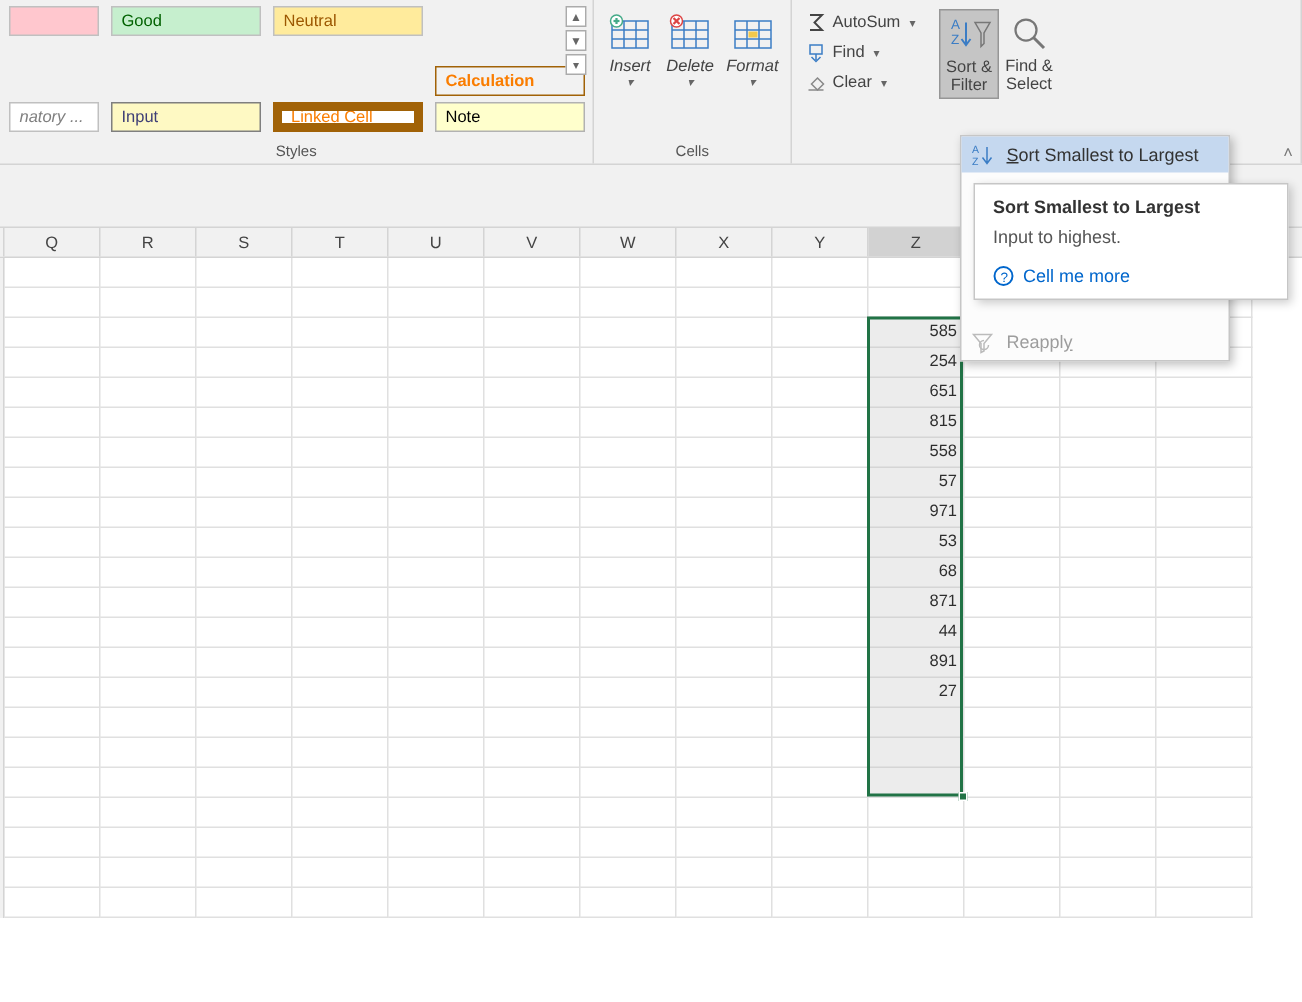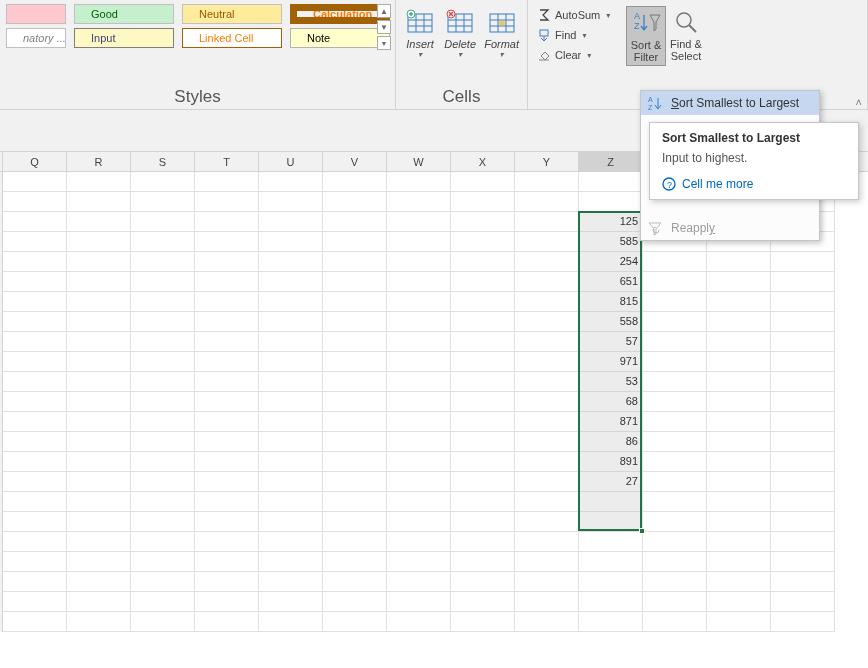--- a/index.html
+++ b/index.html
@@ -2,32 +2,32 @@
 <html><head>
 <meta charset="utf-8">
 <style>
 * { box-sizing: border-box; margin: 0; padding: 0; font-family: "Segoe UI", Tahoma, sans-serif; }
 body { background: #fff; width: 868px; height: 668px; overflow: hidden; position: relative; }
 
 .ribbon { height: 110px; background: #f1f1f1; border-bottom: 1px solid #d4d4d4; display: flex; position: relative; }
 
 .group { border-right: 1px solid #d4d4d4; padding: 2px 6px 0 6px; position: relative; height: 100%; display: flex; flex-direction: column; }
 .group-content { flex: 1; display: flex; align-items: flex-start; }
-.group-label { font-size: 17px; color: #555; text-align: center; padding-bottom: 2px; }
+.group-label { font-size: 10px; color: #555; text-align: center; padding-bottom: 2px; }
 
 .styles-group { width: 396px; }
 .styles-grid { display: grid; grid-template-columns: 60px 100px 100px 100px; gap: 4px 8px; padding-top: 2px; }
-.style-cell { height: 20px; border: 1px solid #c0c0c0; font-size: 11px; padding: 2px 16px; display: flex; align-items: center; overflow: hidden; white-space: nowrap; }
+.style-cell { height: 20px; border: 1px solid #c0c0c0; font-size: 11px; padding: 2px 6px; display: flex; align-items: center; overflow: hidden; white-space: nowrap; }
 .style-bad { background: #ffc7ce; }
 .style-good { background: #c6efce; color: #006100; }
 .style-neutral { background: #ffeb9c; color: #9c5700; }
-.style-calc { background: #f2f2f2; color: #fa7d00; border: 7px solid #a16207; font-weight: bold; }
+.style-calc { background: #f2f2f2; color: #fa7d00; border: 1px solid #a16207; font-weight: bold; margin-top: 40px; }
 .style-explan { background: #fff; color: #7f7f7f; font-style: italic; }
 .style-input { background: #fef9c3; color: #3f3f76; border: 1px solid #7f7f7f; }
-.style-linked { background: #fff; color: #fa7d00; border: 1px solid #a16207; }
+.style-linked { background: #fff; color: #fa7d00; border: 6px solid #a16207; }
 .style-note { background: #ffffcc; border: 1px solid #b2b2b2; }
 .scroll-btns { position: absolute; right: 4px; top: 4px; width: 14px; }
 .scroll-btn { width: 14px; height: 14px; border: 1px solid #ababab; background: #fff; display: flex; align-items: center; justify-content: center; font-size: 8px; color: #666; margin-bottom: 2px; cursor: pointer; }
 
 .cells-group { width: 132px; }
 .cells-btns { display: flex; gap: 4px; padding-top: 4px; font-style: italic; }
 .big-btn { display: flex; flex-direction: column; align-items: center; width: 40px; cursor: pointer; padding: 2px; }
 .big-btn .icon { width: 32px; height: 28px; margin-bottom: 2px; }
 .big-btn .label { font-size: 11px; text-align: center; line-height: 12px; color: #444; }
 .big-btn .arrow { font-size: 8px; color: #666; }
@@ -296,36 +296,20 @@
         <div class="first-cell"></div>
         <div class="cell"></div>
         <div class="cell"></div>
         <div class="cell"></div>
         <div class="cell"></div>
         <div class="cell"></div>
         <div class="cell"></div>
         <div class="cell"></div>
         <div class="cell"></div>
         <div class="cell"></div>
-        <div class="cell">125</div>
-        <div class="cell"></div>
-        <div class="cell"></div>
-        <div class="cell"></div>
-      </div>
-      <div class="row">
-        <div class="first-cell"></div>
-        <div class="cell"></div>
-        <div class="cell"></div>
-        <div class="cell"></div>
-        <div class="cell"></div>
-        <div class="cell"></div>
-        <div class="cell"></div>
-        <div class="cell"></div>
-        <div class="cell"></div>
-        <div class="cell"></div>
         <div class="cell">585</div>
         <div class="cell"></div>
         <div class="cell"></div>
         <div class="cell"></div>
       </div>
       <div class="row">
         <div class="first-cell"></div>
         <div class="cell"></div>
         <div class="cell"></div>
         <div class="cell"></div>
@@ -472,21 +456,21 @@
         <div class="first-cell"></div>
         <div class="cell"></div>
         <div class="cell"></div>
         <div class="cell"></div>
         <div class="cell"></div>
         <div class="cell"></div>
         <div class="cell"></div>
         <div class="cell"></div>
         <div class="cell"></div>
         <div class="cell"></div>
-        <div class="cell">86</div>
+        <div class="cell">44</div>
         <div class="cell"></div>
         <div class="cell"></div>
         <div class="cell"></div>
       </div>
       <div class="row">
         <div class="first-cell"></div>
         <div class="cell"></div>
         <div class="cell"></div>
         <div class="cell"></div>
         <div class="cell"></div>

